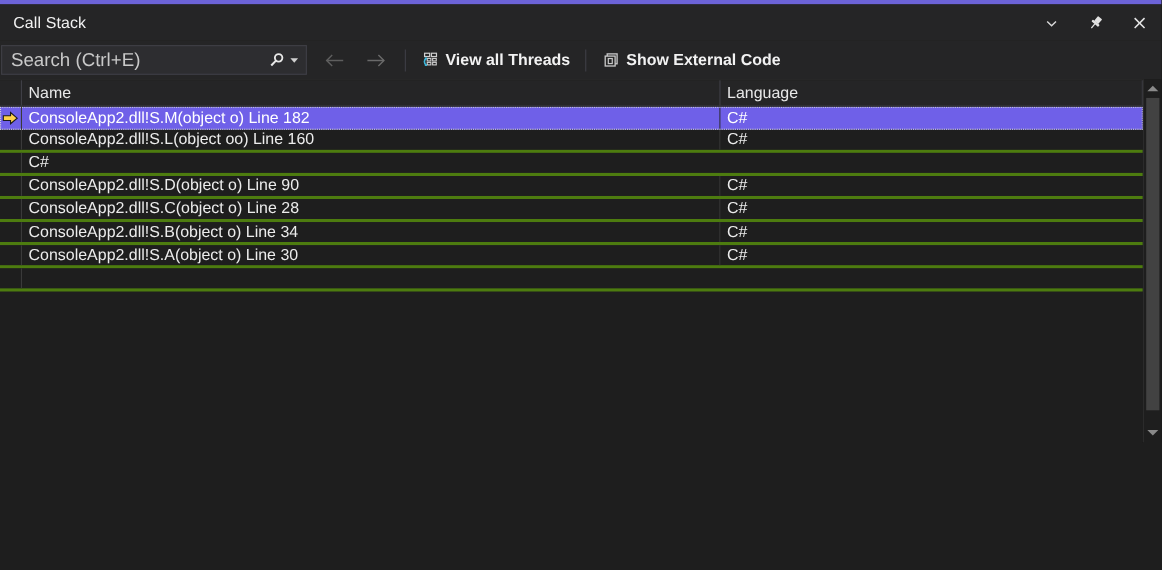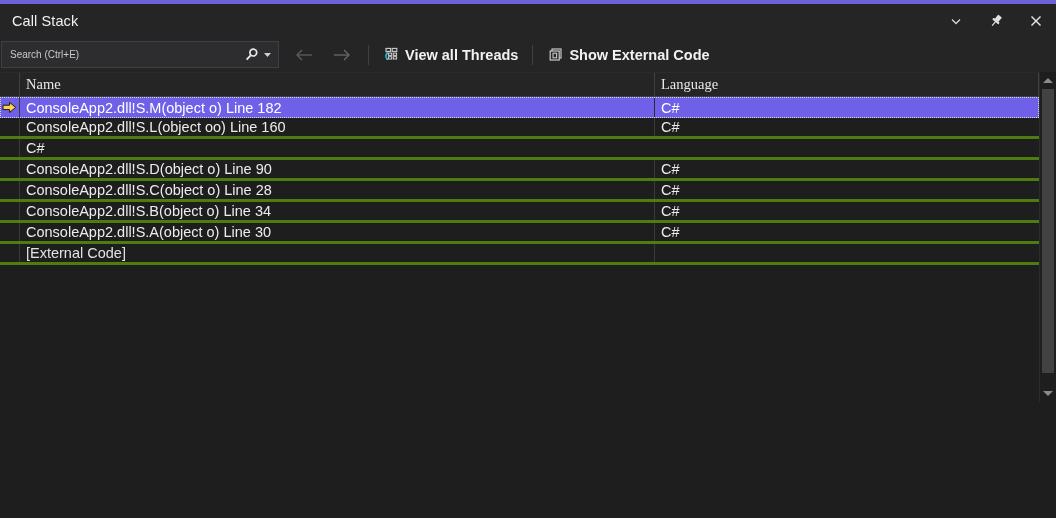--- a/index.html
+++ b/index.html
@@ -78,21 +78,21 @@
     margin-left: 1px;
     background: #2d2d30;
     border: 1px solid #3f3f46;
     box-sizing: border-box;
     display: flex;
     align-items: center;
     padding: 0 4px 0 8px;
   }
   .search-placeholder {
     flex: 1 1 auto;
-    font-size: 10px;
+    font-size: 17px;
     color: #c9c9c9;
     white-space: nowrap;
     overflow: hidden;
   }
   .search-icon-wrap {
     display: flex;
     align-items: center;
     gap: 3px;
     padding-right: 2px;
   }
@@ -160,21 +160,20 @@
   .hdr-cell {
     box-sizing: border-box;
     display: flex;
     align-items: center;
     padding-left: 6px;
     font-size: 14.5px;
     color: #e8e8e8;
     border-right: 1px solid #3f3f46;
     overflow: hidden;
     white-space: nowrap;
-    font-family: Liberation Serif, serif;
   }
   .hdr-name { width: 635px; flex: 0 0 635px; }
   .hdr-lang { flex: 1 1 auto; }
 
   .grid-body {
     flex: 1 1 auto;
     overflow: hidden;
     background: #1e1e1e;
   }
   .row {
@@ -419,21 +418,20 @@
             <div class="cell-name">ConsoleApp2.dll!S.B(object o) Line 34</div>
             <div class="cell-lang">C#</div>
           </div>
           <div class="row">
             <div class="cell-gutter"></div>
             <div class="cell-name">ConsoleApp2.dll!S.A(object o) Line 30</div>
             <div class="cell-lang">C#</div>
           </div>
           <div class="row external">
             <div class="cell-gutter"></div>
-            <div class="cell-name">[External Code]</div>
             <div class="cell-lang"></div>
           </div>
         </div>
 
     </div>
 
     <div class="vscroll">
       <div class="sb-btn">
         <span class="tri-up"></span>
       </div>

